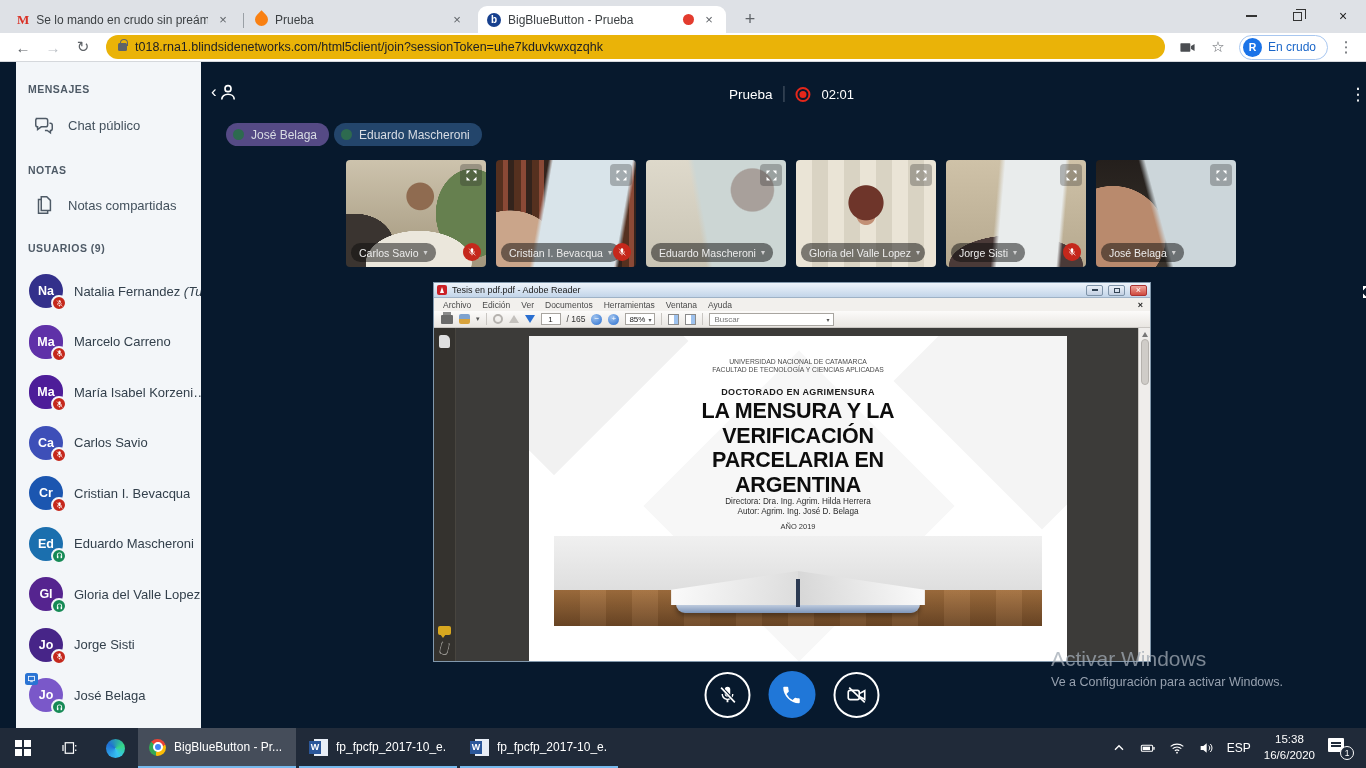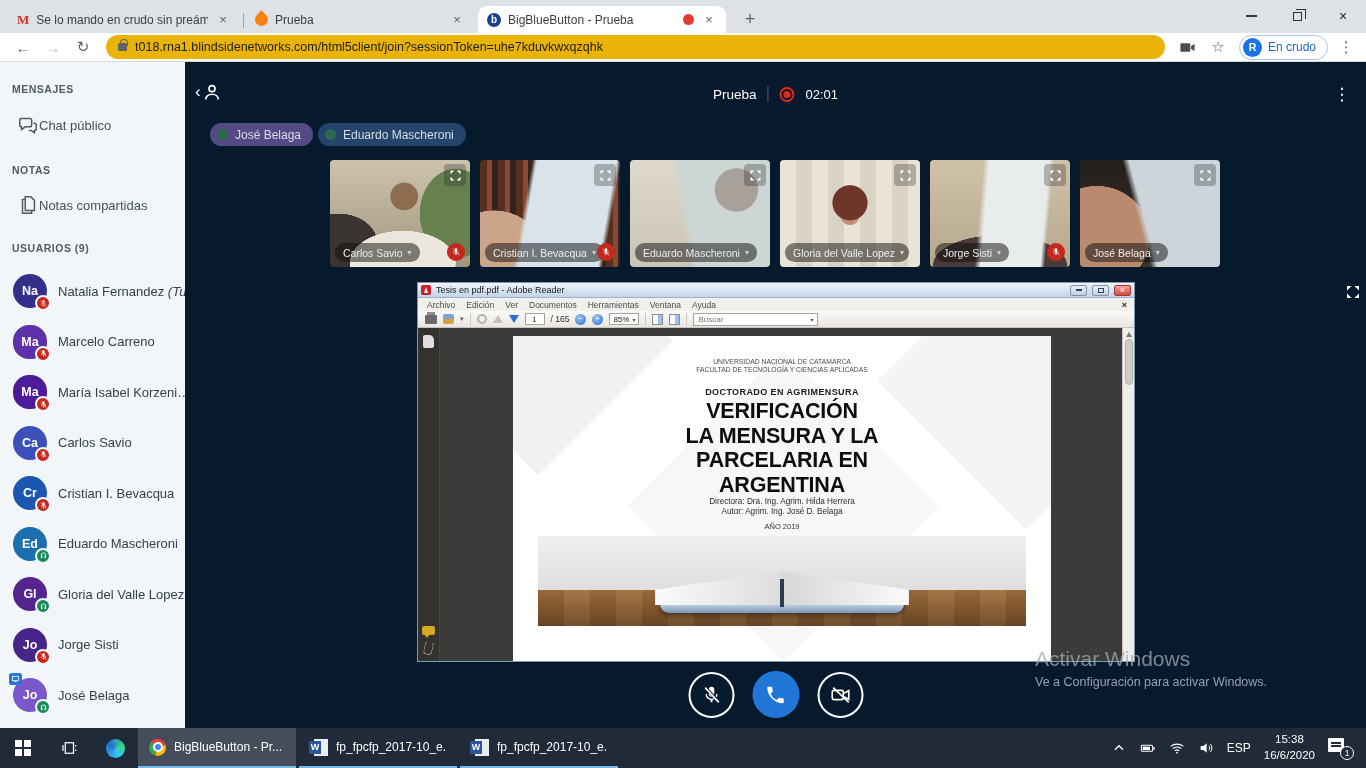--- a/index.html
+++ b/index.html
@@ -32,24 +32,24 @@
 .padlock::before{content:"";position:absolute;left:1.5px;top:-4px;width:6px;height:6px;border:1.5px solid #5f6368;border-bottom:none;border-radius:4px 4px 0 0}
 #urltext{white-space:nowrap;overflow:hidden}
 .abar-ic{width:26px;display:flex;align-items:center;justify-content:center}
 .abar-ic svg{width:17px;height:17px}
 .star{font-size:15px;color:#5f6368}
 #profile{display:flex;align-items:center;gap:6px;border:1.5px solid #a8c7f0;border-radius:14px;padding:2px 11px 2px 3px;color:#1a66c9;font-size:12px;margin:0 4px;white-space:nowrap}
 .pr-av{width:19px;height:19px;border-radius:50%;background:#1a73e8;color:#fff;font-size:10.5px;display:flex;align-items:center;justify-content:center;font-weight:bold}
 .kebab{font-size:15px;color:#5f6368;width:20px;text-align:center}
 
 
-#app{position:absolute;top:62px;left:0;width:1119px;height:666px}
+#app{position:absolute;top:62px;left:16px;width:1119px;height:666px}
 #sidebar{position:absolute;left:0;top:0;width:185px;height:100%;background:#f3f6f9}
 .sec-h{position:absolute;left:12px;font-size:10.5px;font-weight:bold;letter-spacing:.5px;color:#4e5a66}
-.s-item{position:absolute;left:0;width:185px;height:38px;display:flex;align-items:center;padding-left:17px;font-size:13px;color:#42505c}
+.s-item{position:absolute;left:0;width:185px;height:38px;display:flex;align-items:center;gap:13px;padding-left:17px;font-size:13px;color:#42505c}
 .s-item svg{width:22px;height:22px;flex:none}
 #userlist{position:absolute;left:0;top:204px;width:185px}
 .urow{height:50.5px;display:flex;align-items:center;gap:11px;padding-left:13px}
 .uav{position:relative;width:34px;height:34px;border-radius:50%;color:#fff;font-size:12.5px;font-weight:bold;display:flex;align-items:center;justify-content:center;flex:none}
 .uav.sq{border-radius:16px}
 .ubadge{position:absolute;right:-4px;bottom:-3px;width:16px;height:16px;border-radius:50%;border:2px solid #f3f6f9;display:flex;align-items:center;justify-content:center}
 .ubadge.muted{background:#c5281c}
 .ubadge.listen{background:#168a56}
 .ubadge svg{width:9px;height:9px}
 .ushare{position:absolute;left:-4px;top:-5px;width:13px;height:12px;border-radius:2.5px;background:#2a74d3;display:flex;align-items:center;justify-content:center}
@@ -556,22 +556,22 @@
             <div class="sthumb"></div>
           </div>
           <div class="ar-page">
             <div class="deco" style="left:-70px;top:-90px;width:190px;height:190px"></div>
             <div class="deco" style="right:-80px;top:-60px;width:210px;height:210px;background:#f4f4f4"></div>
             <div class="deco" style="left:160px;top:60px;width:220px;height:220px;background:#f7f7f7"></div>
             <div class="pg-c pg-univ">UNIVERSIDAD NACIONAL DE CATAMARCA</div>
             <div class="pg-c pg-fac">FACULTAD DE TECNOLOGÍA Y CIENCIAS APLICADAS</div>
             <div class="pg-c pg-prog">DOCTORADO EN AGRIMENSURA</div>
             <div class="pg-c pg-title">
+              <div>LA MENSURA Y LA</div>
               <div>VERIFICACIÓN</div>
-              <div>LA MENSURA Y LA</div>
               <div>PARCELARIA EN</div>
               <div>ARGENTINA</div>
             </div>
             <div class="pg-c pg-dir">Directora: Dra. Ing. Agrim. Hilda Herrera</div>
             <div class="pg-c pg-aut">Autor: Agrim. Ing. José D. Belaga</div>
             <div class="pg-c pg-year">AÑO 2019</div>
             <div class="book">
               <div class="bk-wall"></div>
               <div class="bk-table"></div>
               <div class="bk-block"></div>

